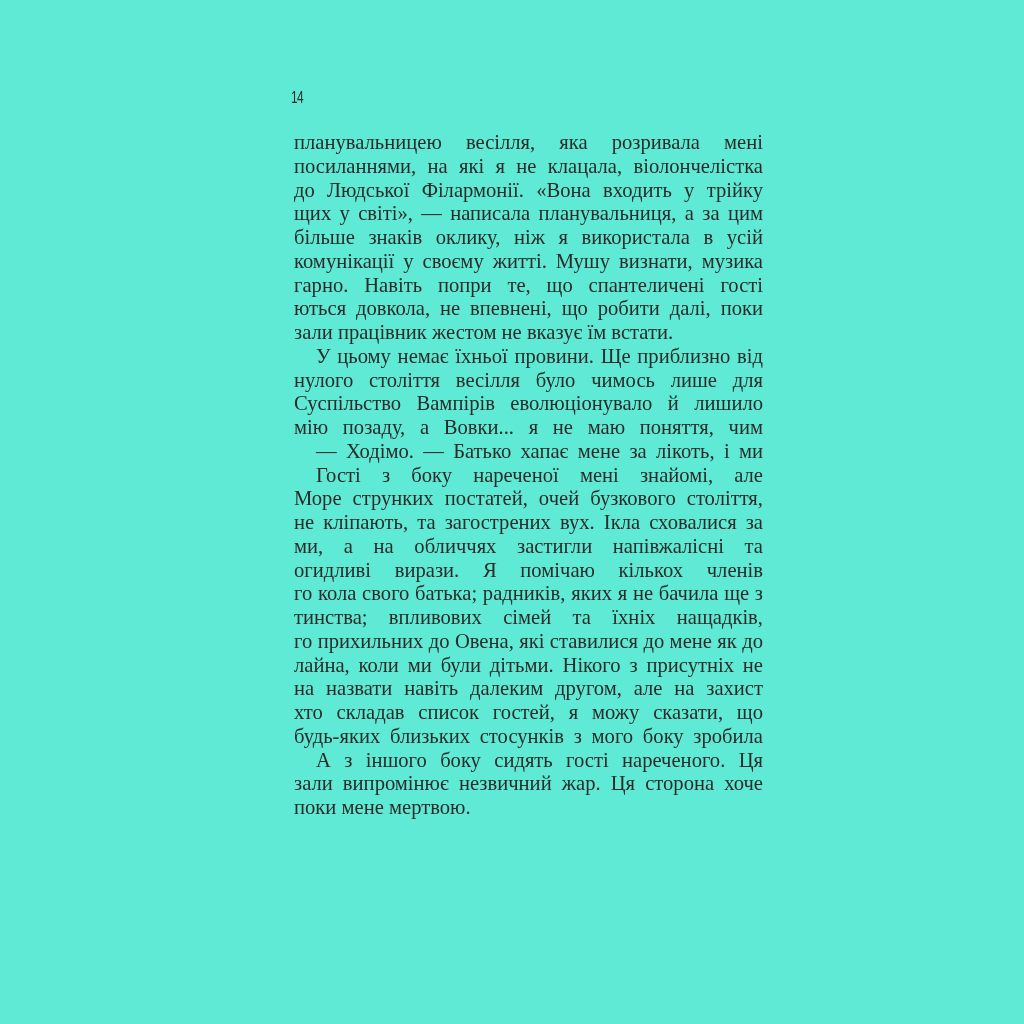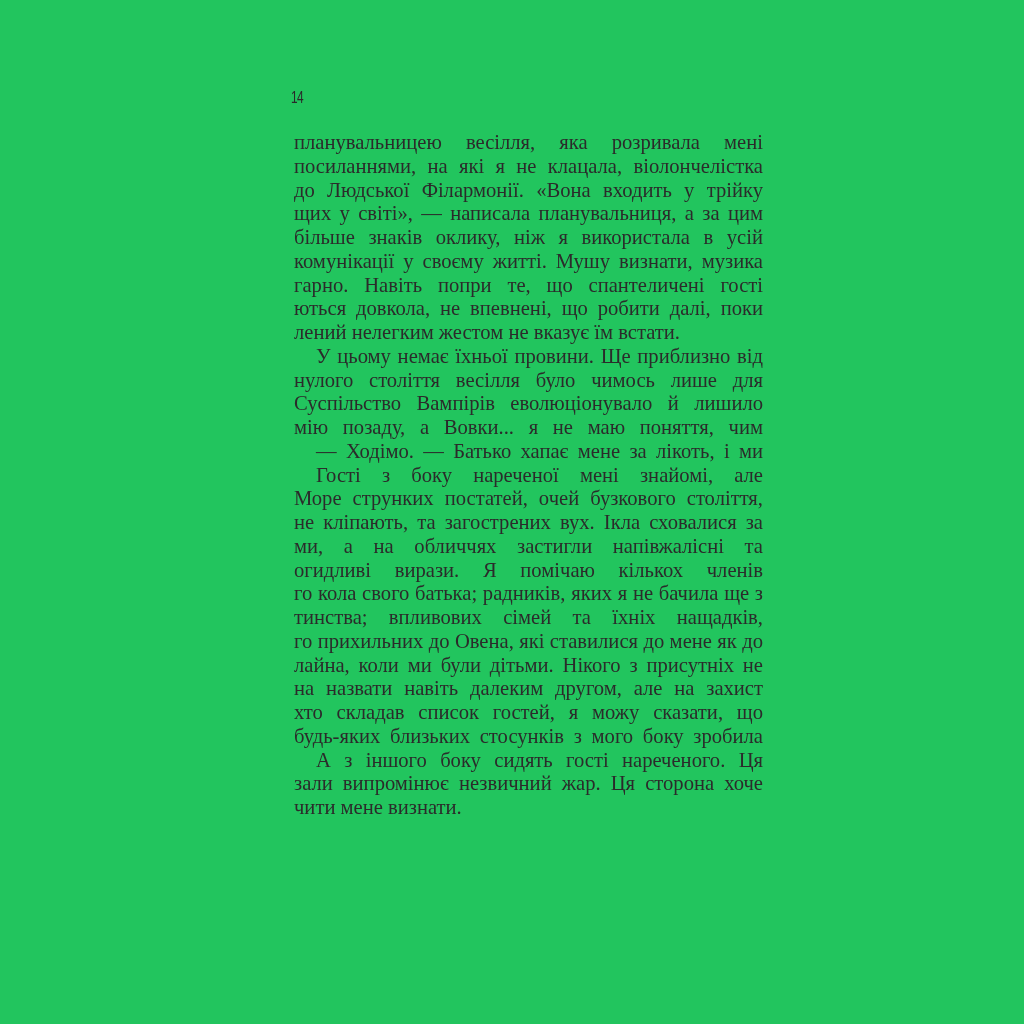--- a/index.html
+++ b/index.html
@@ -1,18 +1,18 @@
 <!DOCTYPE html>
 <html><head>
 <meta charset="utf-8">
 <style>
   html, body { margin: 0; padding: 0; background: #ffffff; }
   body { width: 1024px; height: 1024px; position: relative; overflow: hidden; }
   .page {
-    position: absolute; left: 0; top: 0; width: 1024px; height: 1024px; background: #22c55e;
+    position: absolute; left: 0; top: 0; width: 1024px; height: 1024px; background: #5eead4;
   }
   .page-number {
     position: absolute; left: 291px; top: 88px;
     font-family: "Liberation Sans", sans-serif; font-size: 17px; color: #2a2a2a;
     transform: scaleX(0.7); transform-origin: left top; letter-spacing: -1px;
   }
   .text-block {
     position: absolute; left: 294px; top: 131px; width: 469px;
     font-family: "Liberation Serif", serif; font-size: 20.6px; line-height: 23.75px;
     color: #2b2b2b;
@@ -28,35 +28,35 @@
   <div class="page-number">14</div>
   <div class="text-block" id="text-block">
       <div class="line" style="white-space: normal; overflow: hidden;">планувальницею весілля, яка розривала мені телефон</div>
       <div class="line" style="white-space: normal; overflow: hidden;">посиланнями, на які я не клацала, віолончелістка належить</div>
       <div class="line" style="white-space: normal; overflow: hidden;">до Людської Філармонії. «Вона входить у трійку найкра-</div>
       <div class="line" style="white-space: normal; overflow: hidden;">щих у світі», — написала планувальниця, а за цим ішло</div>
       <div class="line" style="white-space: normal; overflow: hidden;">більше знаків оклику, ніж я використала в усій письмовій</div>
       <div class="line" style="white-space: normal; overflow: hidden;">комунікації у своєму житті. Мушу визнати, музика звучить</div>
       <div class="line" style="white-space: normal; overflow: hidden;">гарно. Навіть попри те, що спантеличені гості роззира-</div>
       <div class="line" style="white-space: normal; overflow: hidden;">ються довкола, не впевнені, що робити далі, поки втом-</div>
-      <div class="line last">лений нелегким жестом не вказує їм встати.</div>
+      <div class="line last">зали працівник жестом не вказує їм встати.</div>
       <div class="line indent" style="white-space: normal; overflow: hidden;">У цьому немає їхньої провини. Ще приблизно від ми-</div>
       <div class="line" style="white-space: normal; overflow: hidden;">нулого століття весілля було чимось лише для Людей.</div>
       <div class="line" style="white-space: normal; overflow: hidden;">Суспільство Вампірів еволюціонувало й лишило монога-</div>
       <div class="line" style="white-space: normal; overflow: hidden;">мію позаду, а Вовки... я не маю поняття, чим займаються</div>
       <div class="line indent" style="white-space: normal; overflow: hidden;">— Ходімо. — Батько хапає мене за лікоть, і ми йдемо</div>
       <div class="line indent" style="white-space: normal; overflow: hidden;">Гості з боку нареченої мені знайомі, але віддалено.</div>
       <div class="line" style="white-space: normal; overflow: hidden;">Море струнких постатей, очей бузкового століття, що</div>
       <div class="line" style="white-space: normal; overflow: hidden;">не кліпають, та загострених вух. Ікла сховалися за губа-</div>
       <div class="line" style="white-space: normal; overflow: hidden;">ми, а на обличчях застигли напівжалісні та здебільшого</div>
       <div class="line" style="white-space: normal; overflow: hidden;">огидливі вирази. Я помічаю кількох членів внутрішньо-</div>
       <div class="line" style="white-space: normal; overflow: hidden;">го кола свого батька; радників, яких я не бачила ще з ди-</div>
       <div class="line" style="white-space: normal; overflow: hidden;">тинства; впливових сімей та їхніх нащадків, здебільшо-</div>
       <div class="line" style="white-space: normal; overflow: hidden;">го прихильних до Овена, які ставилися до мене як до</div>
       <div class="line" style="white-space: normal; overflow: hidden;">лайна, коли ми були дітьми. Нікого з присутніх не мож-</div>
       <div class="line" style="white-space: normal; overflow: hidden;">на назвати навіть далеким другом, але на захист того,</div>
       <div class="line" style="white-space: normal; overflow: hidden;">хто складав список гостей, я можу сказати, що нестача</div>
       <div class="line" style="white-space: normal; overflow: hidden;">будь-яких близьких стосунків з мого боку зробила ви-</div>
       <div class="line indent" style="white-space: normal; overflow: hidden;">А з іншого боку сидять гості нареченого. Ця сторона</div>
       <div class="line" style="white-space: normal; overflow: hidden;">зали випромінює незвичний жар. Ця сторона хоче ба-</div>
-      <div class="line last">чити мене визнати.</div>
+      <div class="line last">поки мене мертвою.</div>
     </div>
 </div>
 
 </body></html>

